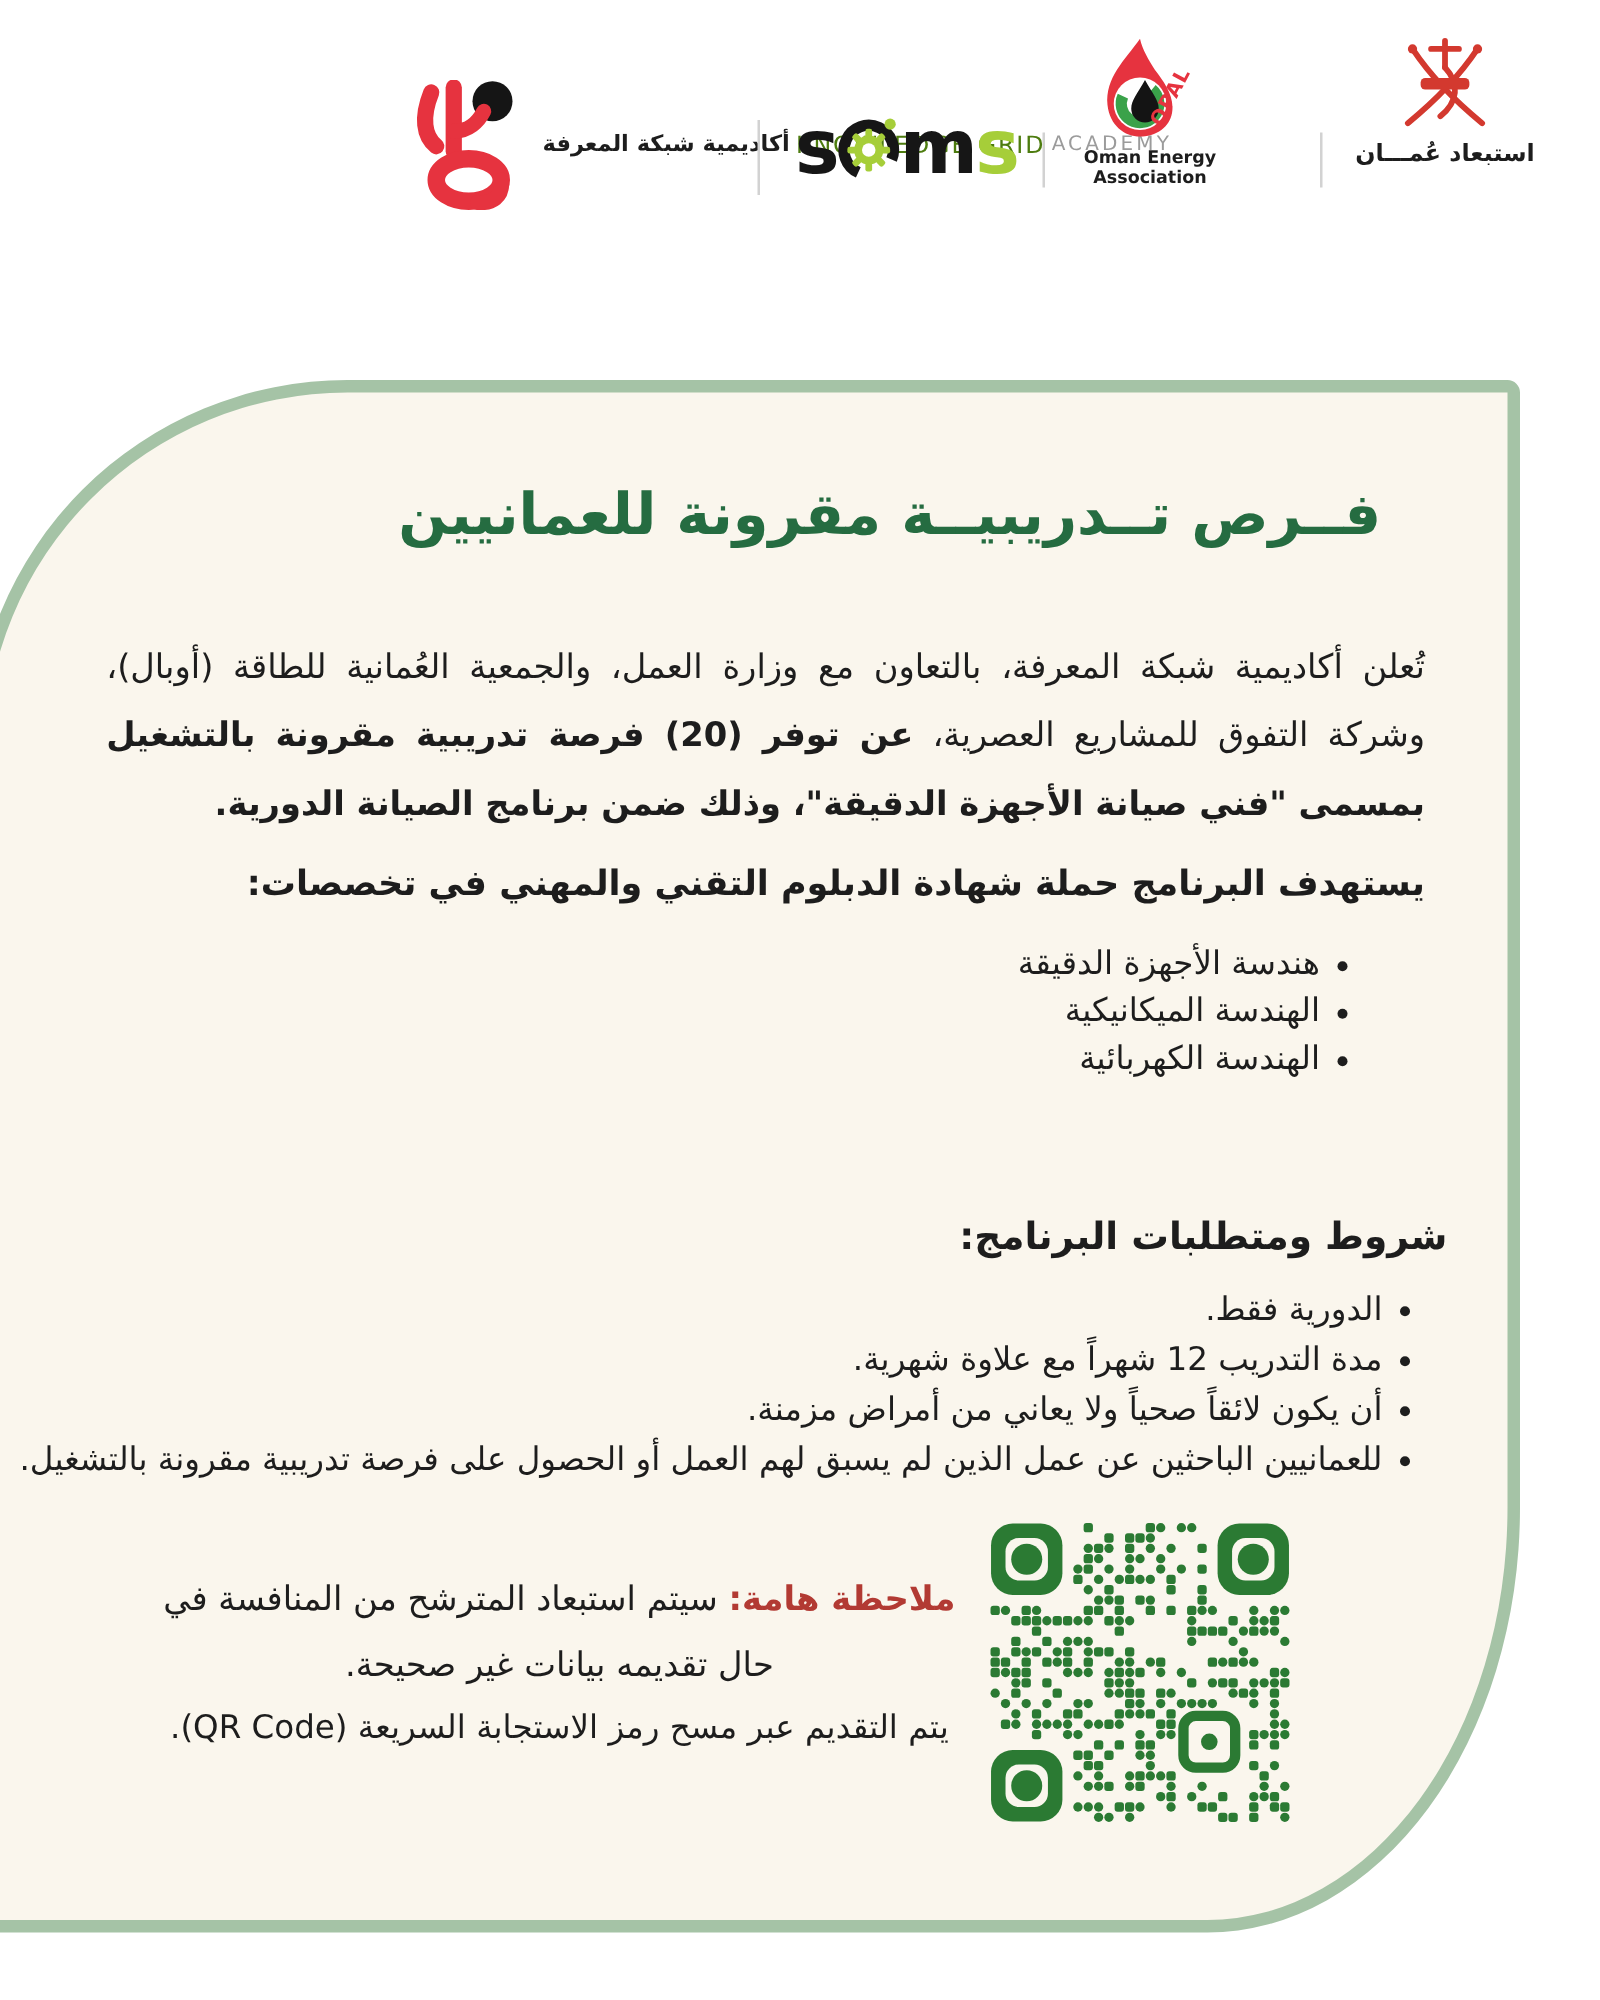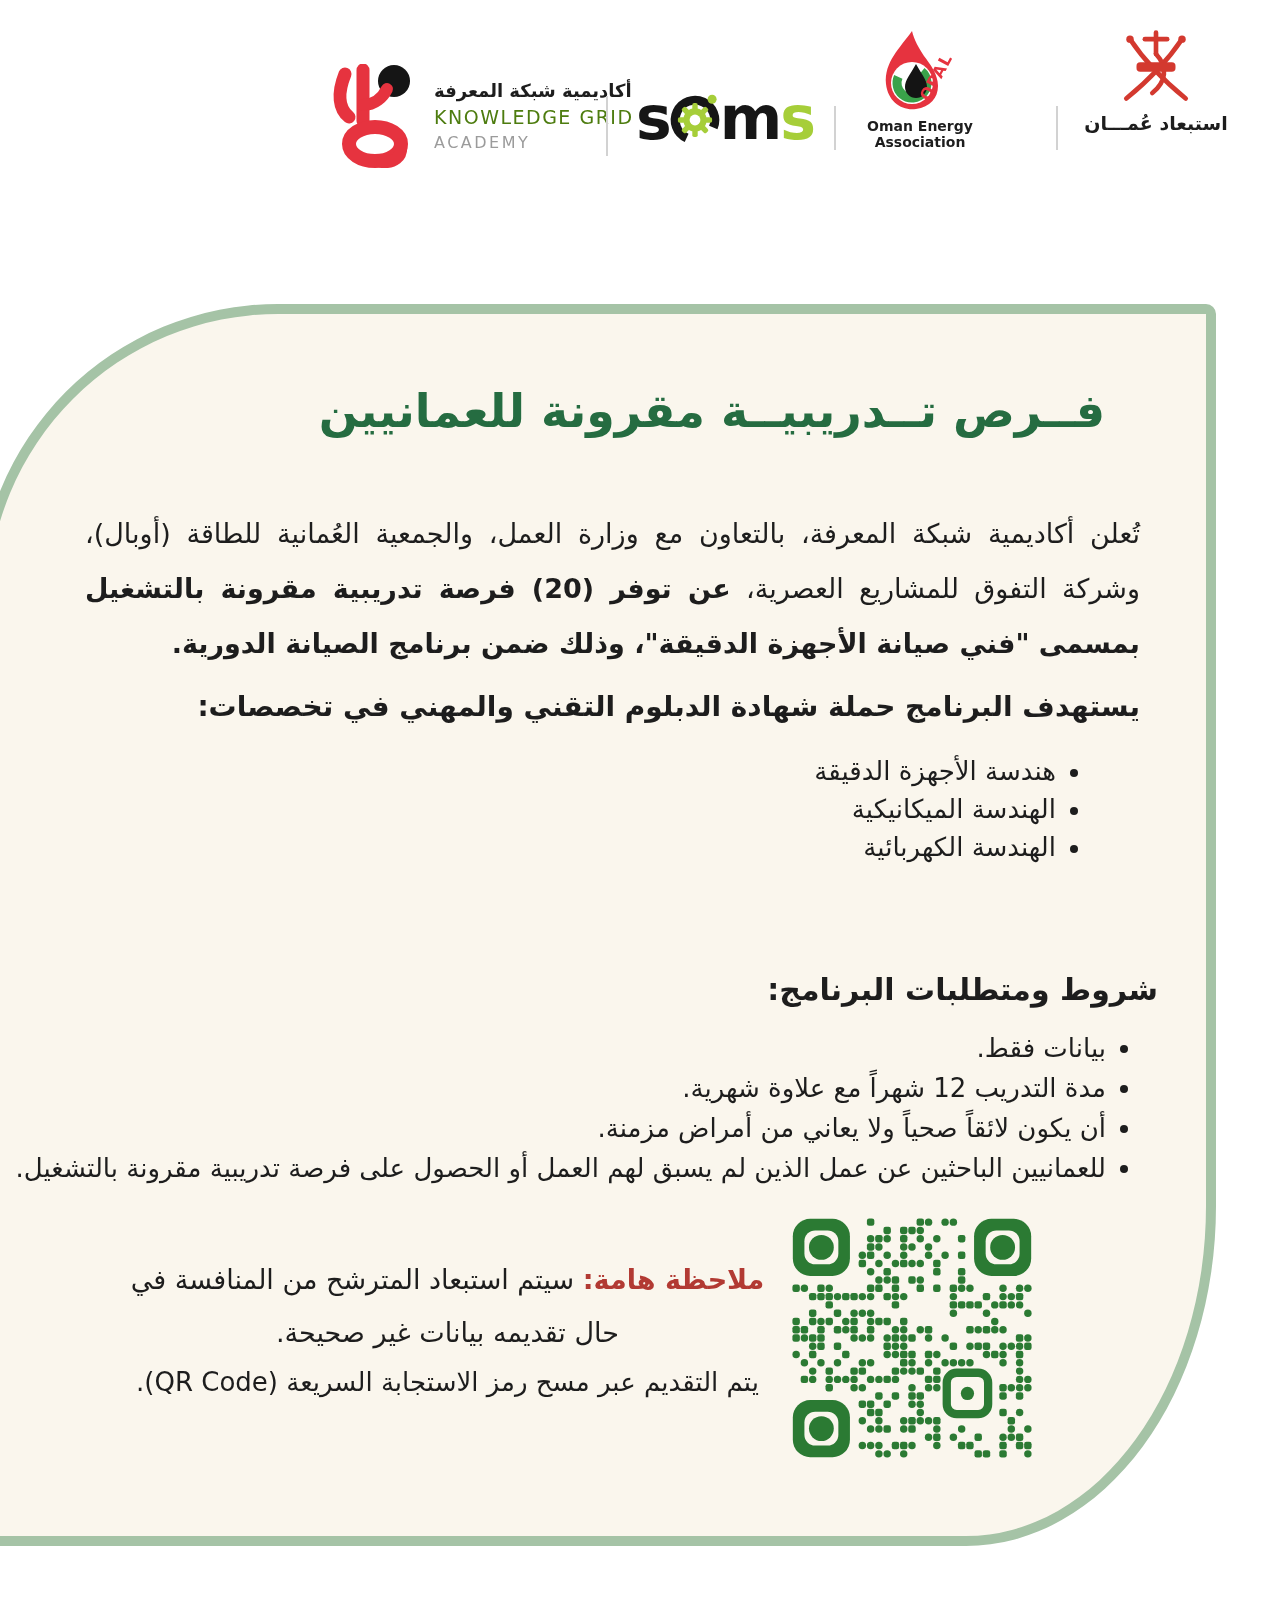--- a/index.html
+++ b/index.html
@@ -13,21 +13,21 @@
   .page{position:relative;width:1280px;height:1600px;background:#fff;overflow:hidden}
 
   
   .logos{position:absolute;inset:0;height:200px}
   .vdiv{position:absolute;width:2px;background:#d2d2d2}
   .d1{left:606px;top:96px;height:60px}
   .d2{left:834px;top:106px;height:44px}
   .d3{left:1056px;top:106px;height:44px}
 
   .kg{position:absolute;left:330px;top:64px;display:flex;align-items:center;gap:12px}
-  .kg-text{display:flex;flex-direction:column;gap:5px}
+  .kg-text{display:flex;flex-direction:row;gap:5px}
   .kg-ar{font-weight:bold;font-size:18px;direction:rtl;text-align:left}
   .kg-en{font-size:19px;letter-spacing:1.5px;color:#4d7c0f}
   .kg-sub{font-size:16px;letter-spacing:2.5px;color:var(--gray_text)}
 
   .soms{position:absolute;left:636px;top:88px;display:flex;align-items:center;font-weight:bold;font-size:60px;letter-spacing:-2px;color:#161616;line-height:1}
   .soms .gear{margin:4px -2px 0 -2px}
   .soms .lime-s{color:var(--lime)}
 
   .opal{position:absolute;left:826px;top:30px;width:188px;text-align:center}
   .opal-ar{font-weight:bold;font-size:19px;direction:rtl;margin-top:2px}
@@ -163,21 +163,21 @@
 
   <ul class="blist majors">
     <li>هندسة الأجهزة الدقيقة</li>
     <li>الهندسة الميكانيكية</li>
     <li>الهندسة الكهربائية</li>
   </ul>
 
   <h2 class="h-req">شروط ومتطلبات البرنامج:</h2>
 
   <ul class="blist reqs">
-    <li>بيانات فقط.</li>
+    <li>الدورية فقط.</li>
     <li>مدة التدريب 12 شهراً مع علاوة شهرية.</li>
     <li>أن يكون لائقاً صحياً ولا يعاني من أمراض مزمنة.</li>
     <li>للعمانيين الباحثين عن عمل الذين لم يسبق لهم العمل أو الحصول على فرصة تدريبية مقرونة بالتشغيل.</li>
   </ul>
 
   <div class="note">
     <p><strong class="lbl">ملاحظة هامة:</strong><span> سيتم استبعاد المترشح من المنافسة في حال تقديمه بيانات غير صحيحة.</span></p>
     <p class="apply">يتم التقديم عبر مسح رمز الاستجابة السريعة (QR Code).</p>
   </div>
 

